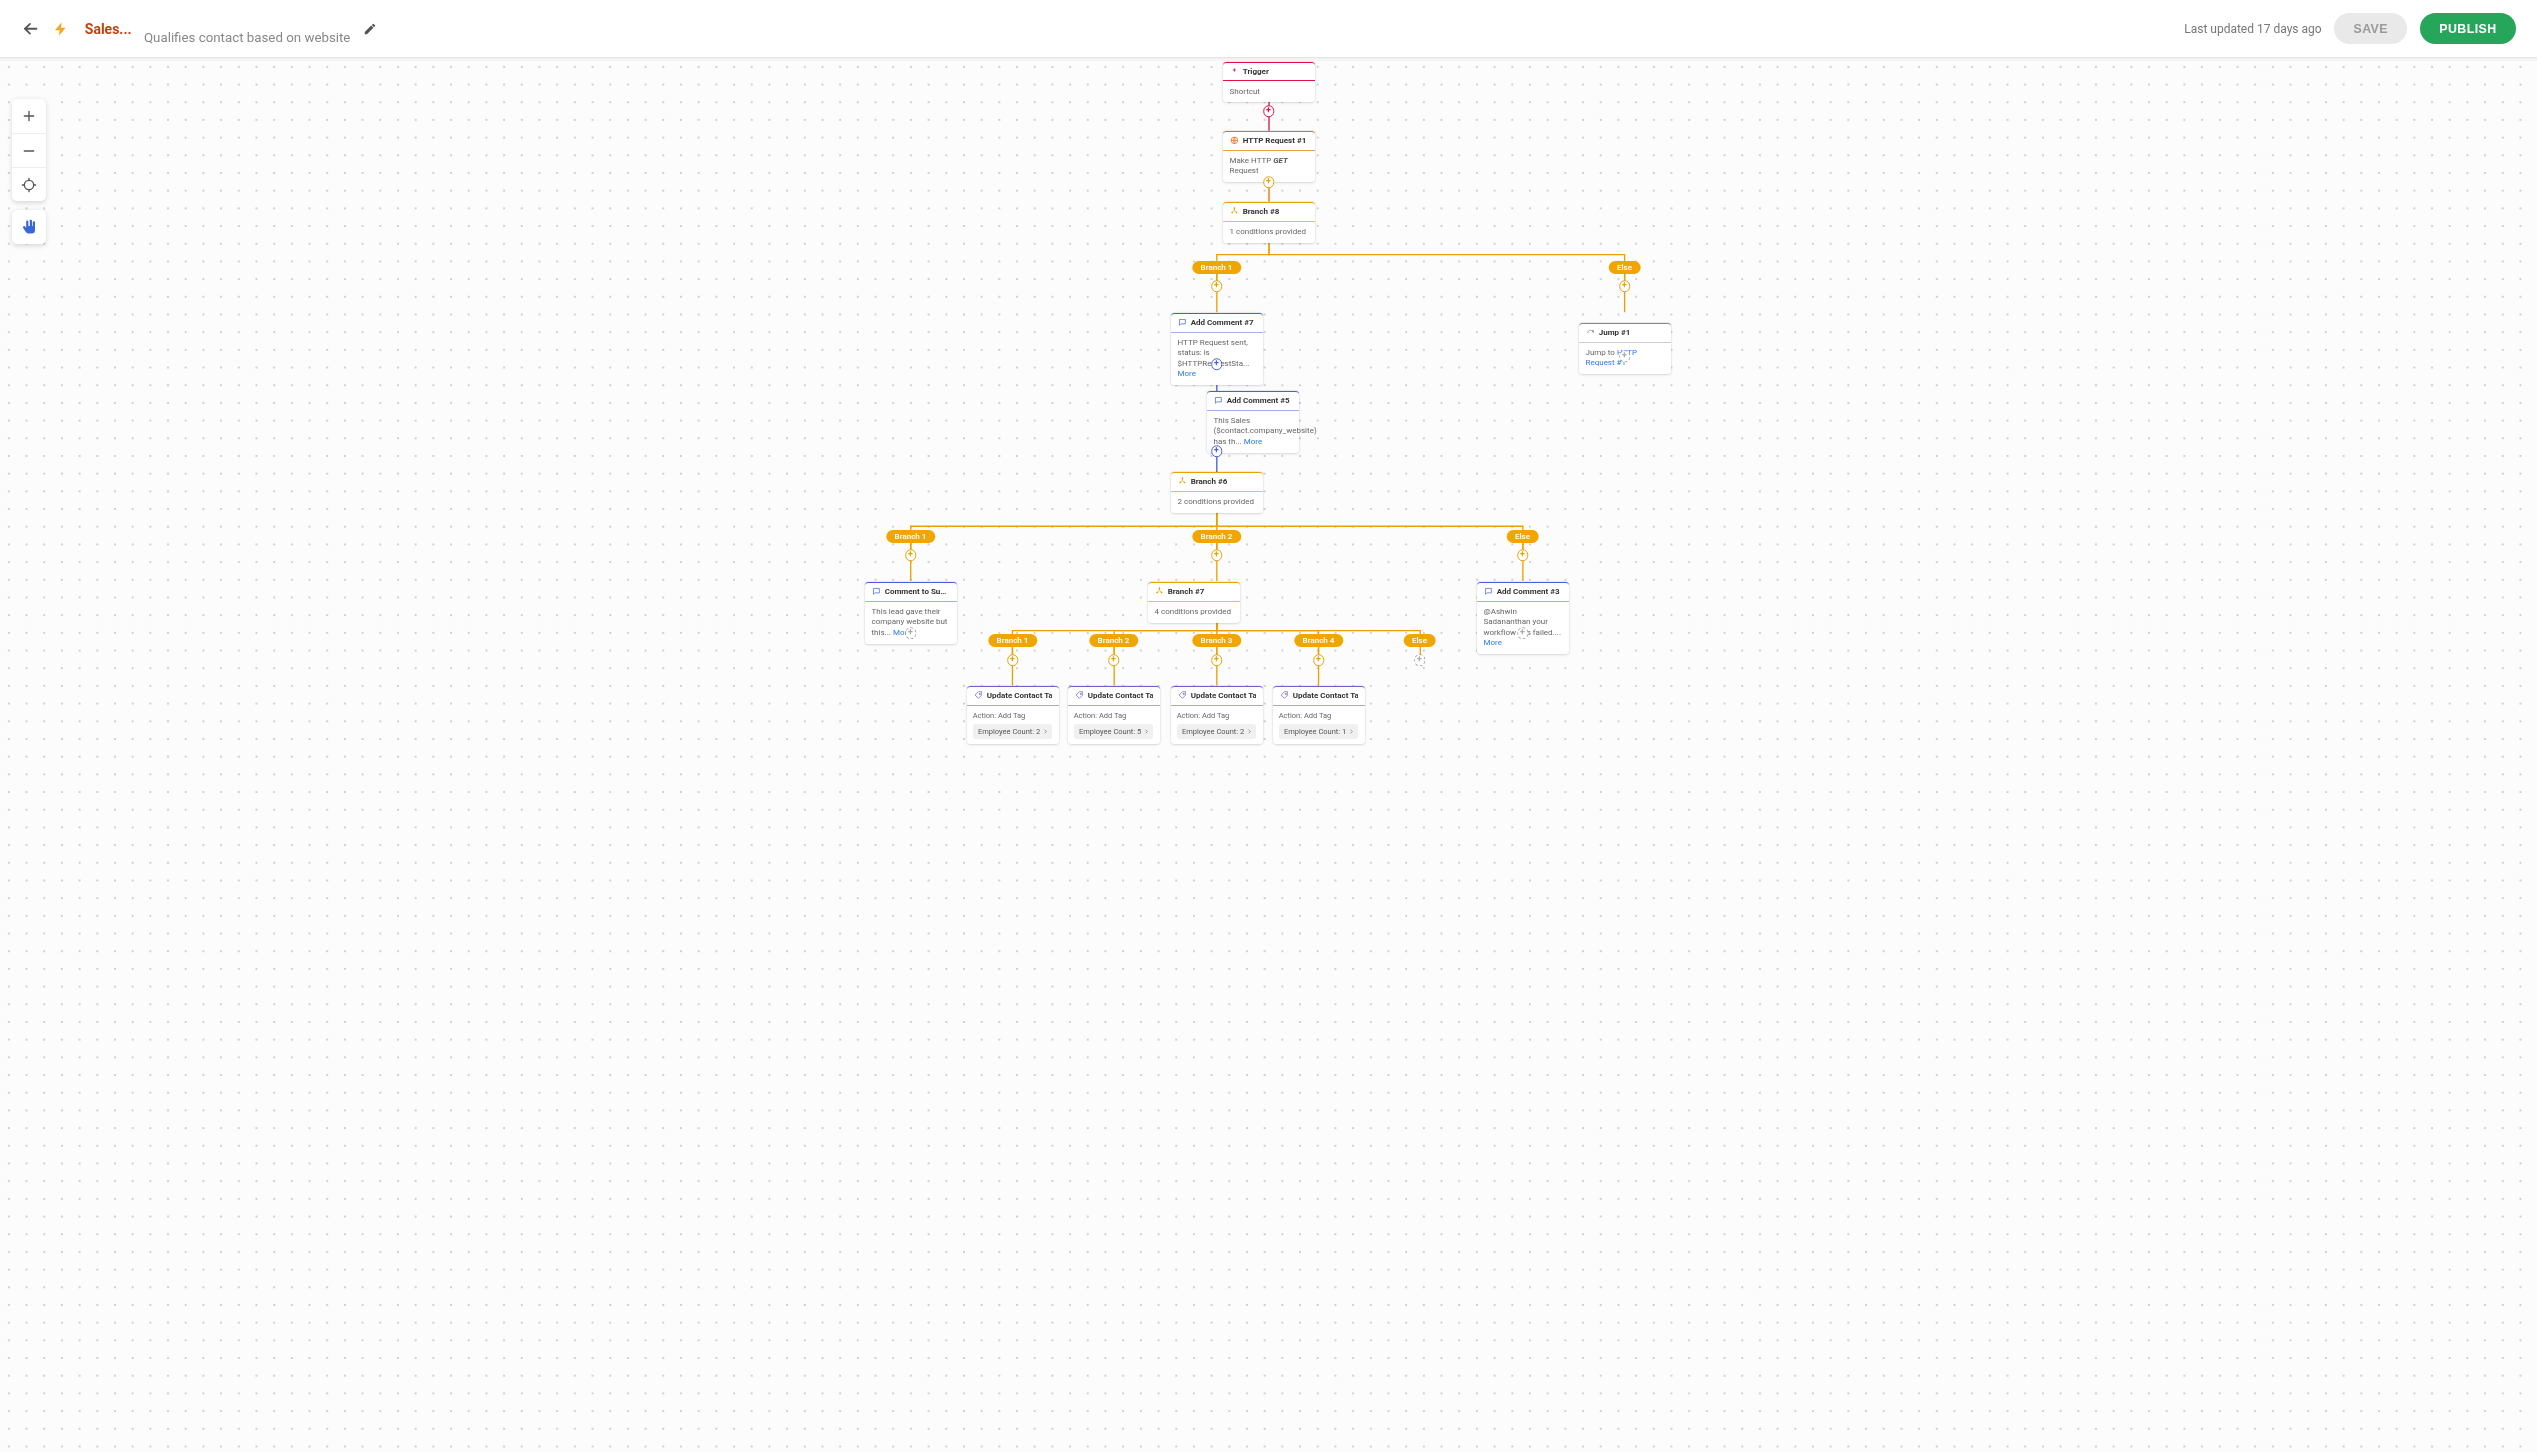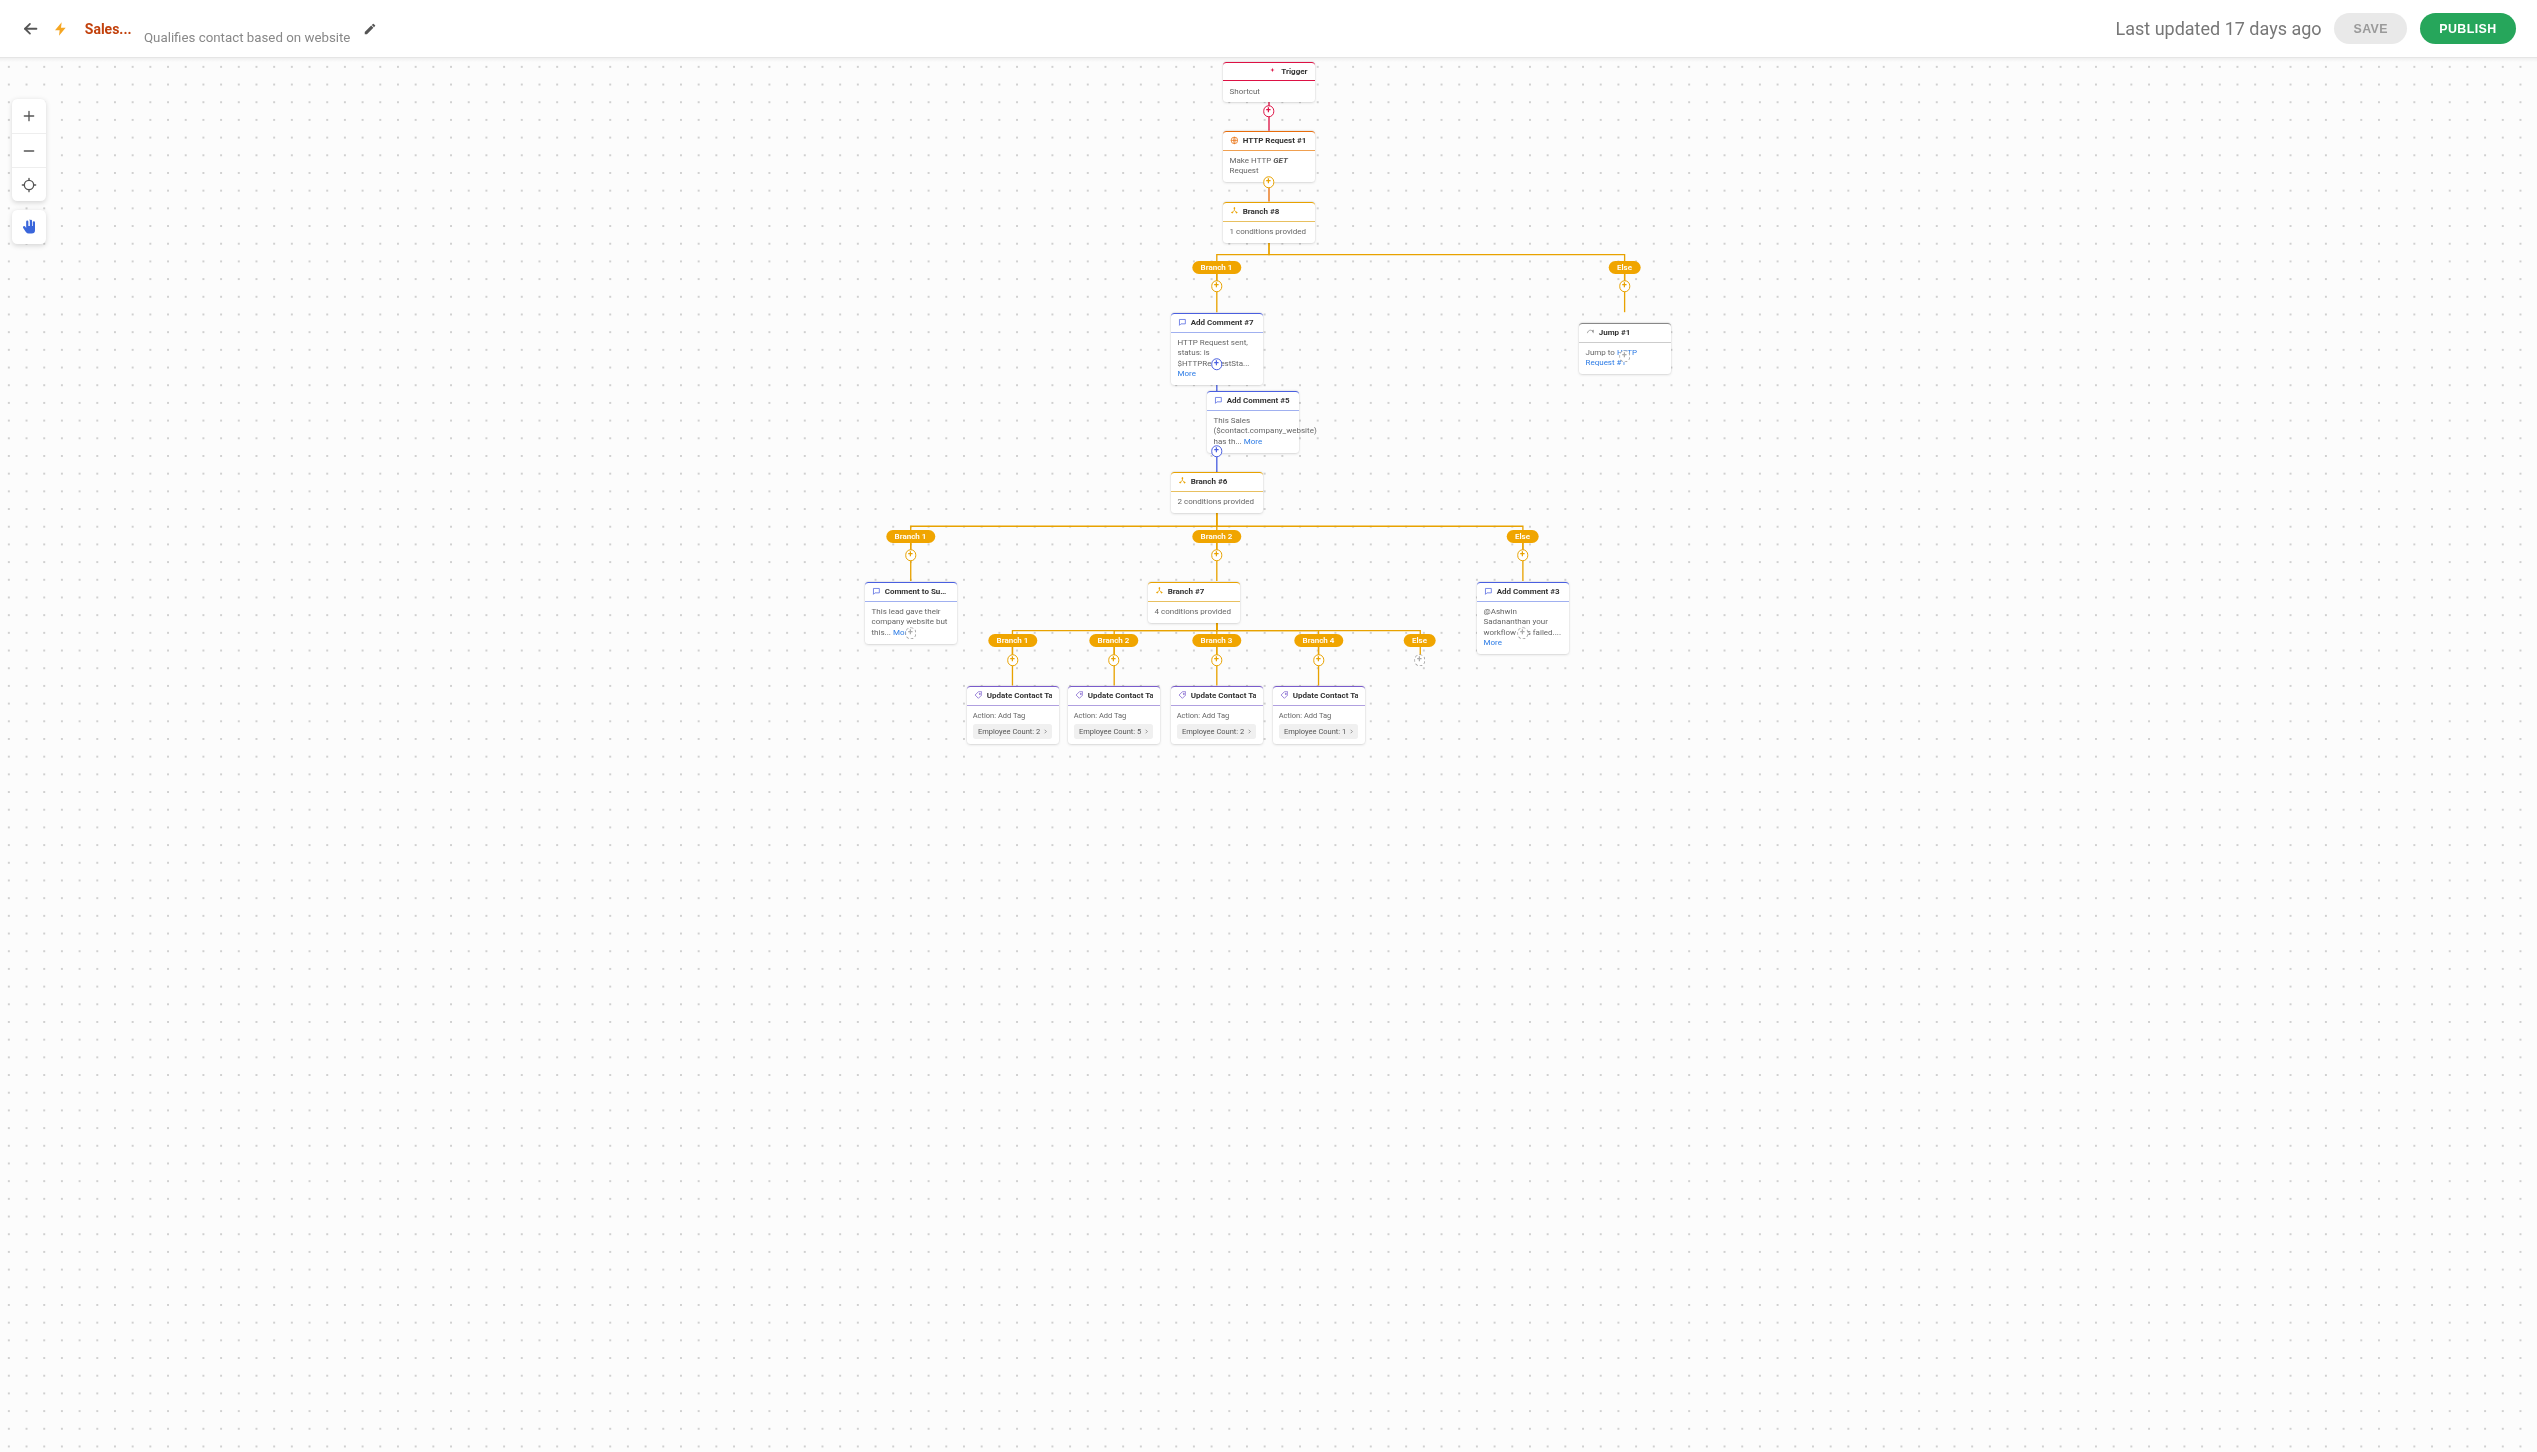--- a/index.html
+++ b/index.html
@@ -13,21 +13,21 @@
   }
   .hdr-left { display:flex; align-items:center; gap:12.4px; min-width:0; }
   .back-icon { width:19.5px; height:19.5px; color:#555; cursor:pointer; display:flex; align-items:center; justify-content:center; }
   .back-icon svg { width:19.5px; height:19.5px; }
   .title { font-weight:700; font-size:14px; color:#c2410c; white-space:nowrap; }
   .bolt-icon { width:16px; height:16px; color:#f5a623; display:inline-flex; margin-right:3.5px; vertical-align:middle; }
   .subtitle { font-size:13.3px; color:#888; white-space:nowrap;margin-top:17px; }
   .edit-icon { width:14px; height:14px; color:#555; cursor:pointer; display:flex; align-items:center; justify-content:center; }
   .edit-icon svg { width:14px; height:14px; }
   .hdr-right { display:flex; align-items:center; gap:12.4px; }
-  .updated-text { font-size:18px; color:#777; }
+  .updated-text { font-size:12px; color:#777; }
   .btn { border:none; border-radius:17.7px; padding:8.8px 19.5px; font-weight:700; font-size:12.4px; cursor:pointer; letter-spacing:0.4px; }
   .btn-save { background:#e9e9e9; color:#9a9a9a; }
   .btn-publish { background:#26a65b; color:#fff; }
 
   
   .toolbox { position:absolute; left:12.4px; top:99px; display:flex; flex-direction:column; gap:8.8px; z-index:20; }
   .tool-group { background:#fff; border-radius:5.3px; box-shadow:0 1.8px 5.3px rgba(0,0,0,.15); display:flex; flex-direction:column; }
   .tool-btn { width:34px; height:34px; display:flex; align-items:center; justify-content:center; cursor:pointer; color:#555; }
   .tool-btn + .tool-btn { border-top:0.9px solid #eee; }
   .tool-btn svg { width:16px; height:16px; }
@@ -49,21 +49,21 @@
   }
   .node-hdr { display:flex; align-items:center; gap:4.4px; padding:4.4px 7px; border-bottom:0.9px solid; font-weight:700; color:#333; }
   .node-icon { width:8.8px; height:8.8px; display:inline-flex; align-items:center; justify-content:center; flex-shrink:0; }
   .node-icon svg { width:8.8px; height:8.8px; }
   .node-body { padding:5.3px 7px; color:#666; line-height:1.3; }
   .node-body .get { font-weight:700; font-style:italic; color:#555; }
   .more-link { color:#2c7be5; cursor:pointer; }
   .jump-link { color:#2c7be5; }
 
   .theme-trigger { border-top:1.8px solid #d14; }
-  .theme-trigger .node-hdr { border-color:#d14;justify-content:flex-end; }
+  .theme-trigger .node-hdr { border-color:#d14; }
   .theme-http { border-top:1.8px solid #e86c0a; }
   .theme-http .node-hdr { border-color:#f0a050; }
   .theme-branch { border-top:1.8px solid #e8a200; }
   .theme-branch .node-hdr { border-color:#e8c060; }
   .theme-comment { border-top:1.8px solid #4a5fe0; }
   .theme-comment .node-hdr { border-color:#a0b0f0; }
   .theme-jump { border-top:1.8px solid #888; }
   .theme-jump .node-hdr { border-color:#ccc; }
   .theme-tag { border-top:1.8px solid #7a5ccc; }
   .theme-tag .node-hdr { border-color:#b0a0e0; }

